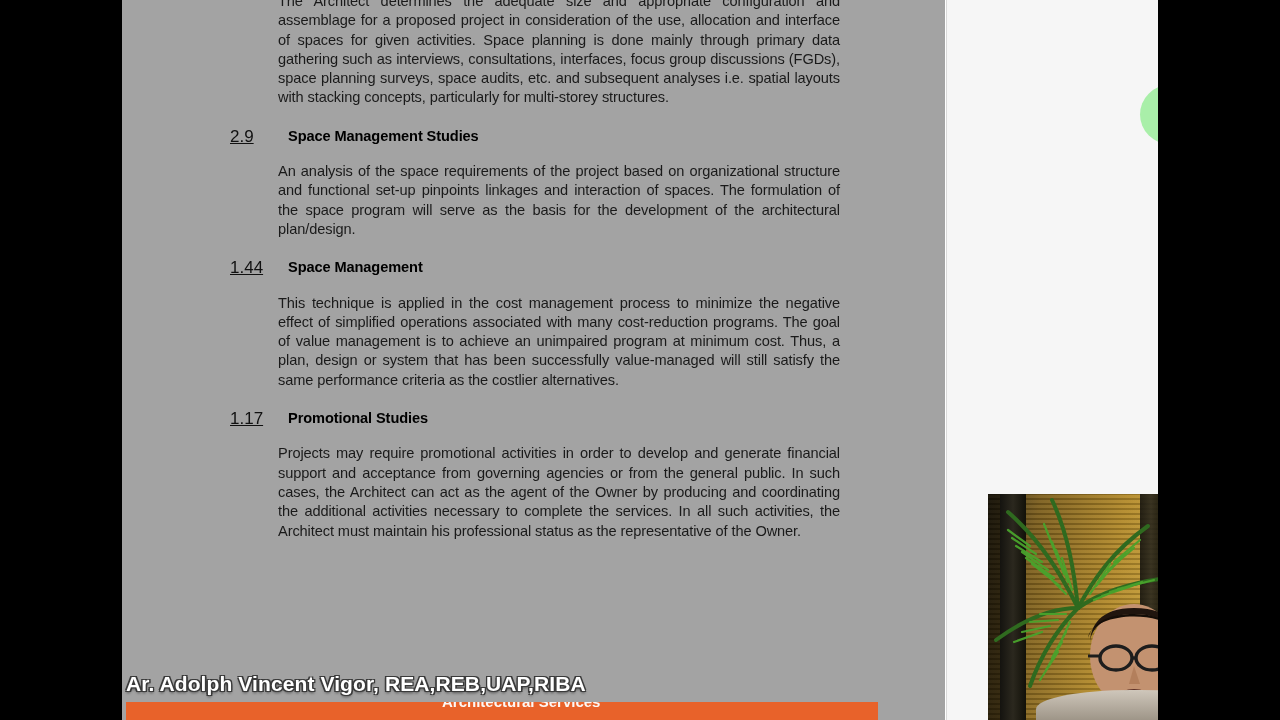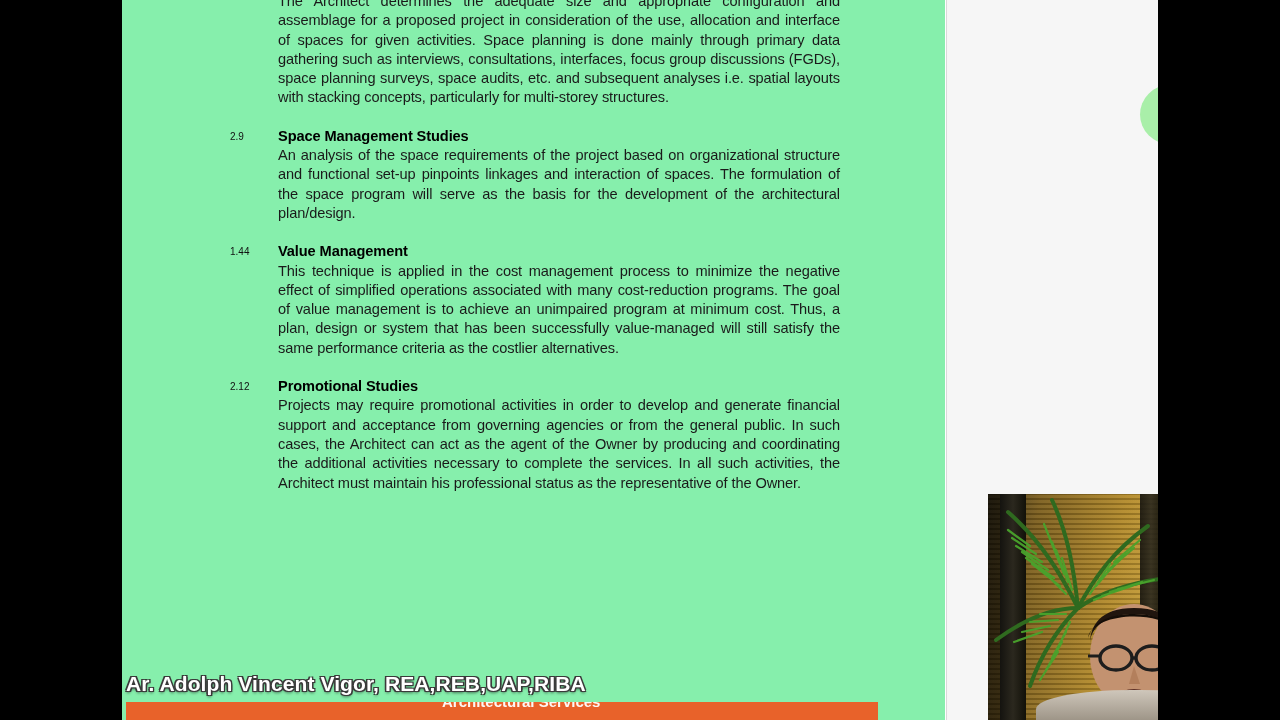--- a/index.html
+++ b/index.html
@@ -4,35 +4,35 @@
 <style>
   html,body{margin:0;padding:0;background:#000;}
   body{width:1280px;height:720px;overflow:hidden;font-family:"Liberation Sans",sans-serif;}
 
   #screen{position:relative;width:1280px;height:720px;background:#000;overflow:hidden;}
 
   
   #stage{position:absolute;left:122px;top:0;width:1036px;height:720px;background:#ffffff;overflow:hidden;}
 
   
-  #page{position:absolute;left:0;top:0;width:823px;height:720px;background:#86efac;}
+  #page{position:absolute;left:0;top:0;width:823px;height:720px;background:#a3a3a3;}
 
   
   #right-panel{position:absolute;left:824px;top:0;width:212px;height:720px;background:#f6f6f6;
                border-left:1px solid #d9d9d9;}
 
   
   .doc{position:absolute;left:108px;top:-8px;width:728px;color:#111;}
   .para{font-size:14.6px;line-height:19.3px;text-align:justify;margin:0 0 0 0;
         color:#1a1a1a;letter-spacing:-0.1px;}
 
   .sect{display:flex;margin-top:19px;}
-  .sect .num{width:48px;flex:0 0 48px;font-size:10px;line-height:19.3px;color:#111;}
-  .sect .ttl{font-size:14.6px;line-height:19.3px;font-weight:bold;color:#000;letter-spacing:-0.1px;}
-  .body-block{margin-left:48px;margin-top:0;width:562px;}
+  .sect .num{width:48px;flex:0 0 48px;font-size:17px;line-height:19.3px;color:#111;text-decoration:underline;}
+  .sect .ttl{font-size:14.6px;line-height:19.3px;font-weight:bold;color:#000;letter-spacing:-0.1px;margin-left:10px;}
+  .body-block{margin-left:48px;margin-top:16px;width:562px;}
   .body-block .para{width:562px;}
   .lead{margin-left:48px;width:562px;}
 
   
   #cursor-halo{position:absolute;left:1018px;top:85px;width:59px;height:59px;border-radius:50%;
                background:#a9efa9;}
 
   
   #webcam{position:absolute;left:866px;top:494px;width:292px;height:226px;overflow:hidden;
           background:#6b5424;}
@@ -80,29 +80,29 @@
         <div class="sect">
           <span class="num">2.9</span>
           <span class="ttl">Space Management Studies</span>
         </div>
         <div class="body-block">
           <p class="para">An analysis of the space requirements of the project based on organizational structure and functional set-up pinpoints linkages and interaction of spaces. The formulation of the space program will serve as the basis for the development of the architectural plan/design.</p>
         </div>
 
         <div class="sect">
           <span class="num">1.44</span>
-          <span class="ttl">Value Management</span>
+          <span class="ttl">Space Management</span>
         </div>
         <div class="body-block">
           <p class="para">This technique is applied in the cost management process to minimize the negative effect of simplified operations associated with many cost-reduction programs. The goal of value management is to achieve an unimpaired program at minimum cost. Thus, a plan, design or system that has been successfully value-managed will still satisfy the same performance criteria as the costlier alternatives.</p>
         </div>
 
 
         <div class="sect">
-          <span class="num">2.12</span>
+          <span class="num">1.17</span>
           <span class="ttl">Promotional Studies</span>
         </div>
         <div class="body-block">
           <p class="para">Projects may require promotional activities in order to develop and generate financial support and acceptance from governing agencies or from the general public. In such cases, the Architect can act as the agent of the Owner by producing and coordinating the additional activities necessary to complete the services. In all such activities, the Architect must maintain his professional status as the representative of the Owner.</p>
         </div>
 
       </div>
     </div>
 
     <div id="right-panel"></div>

